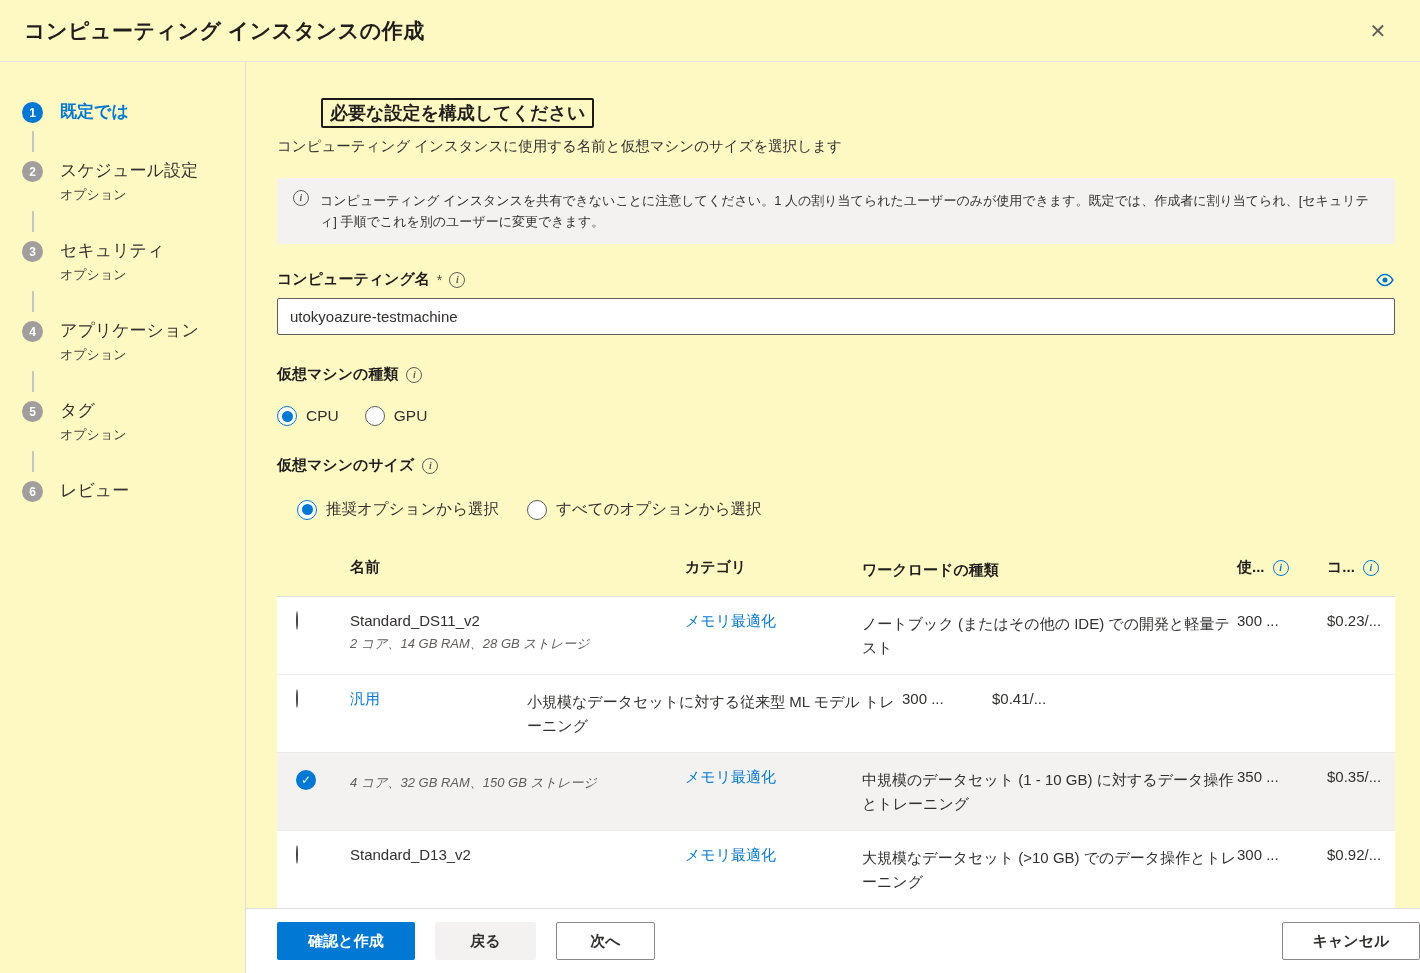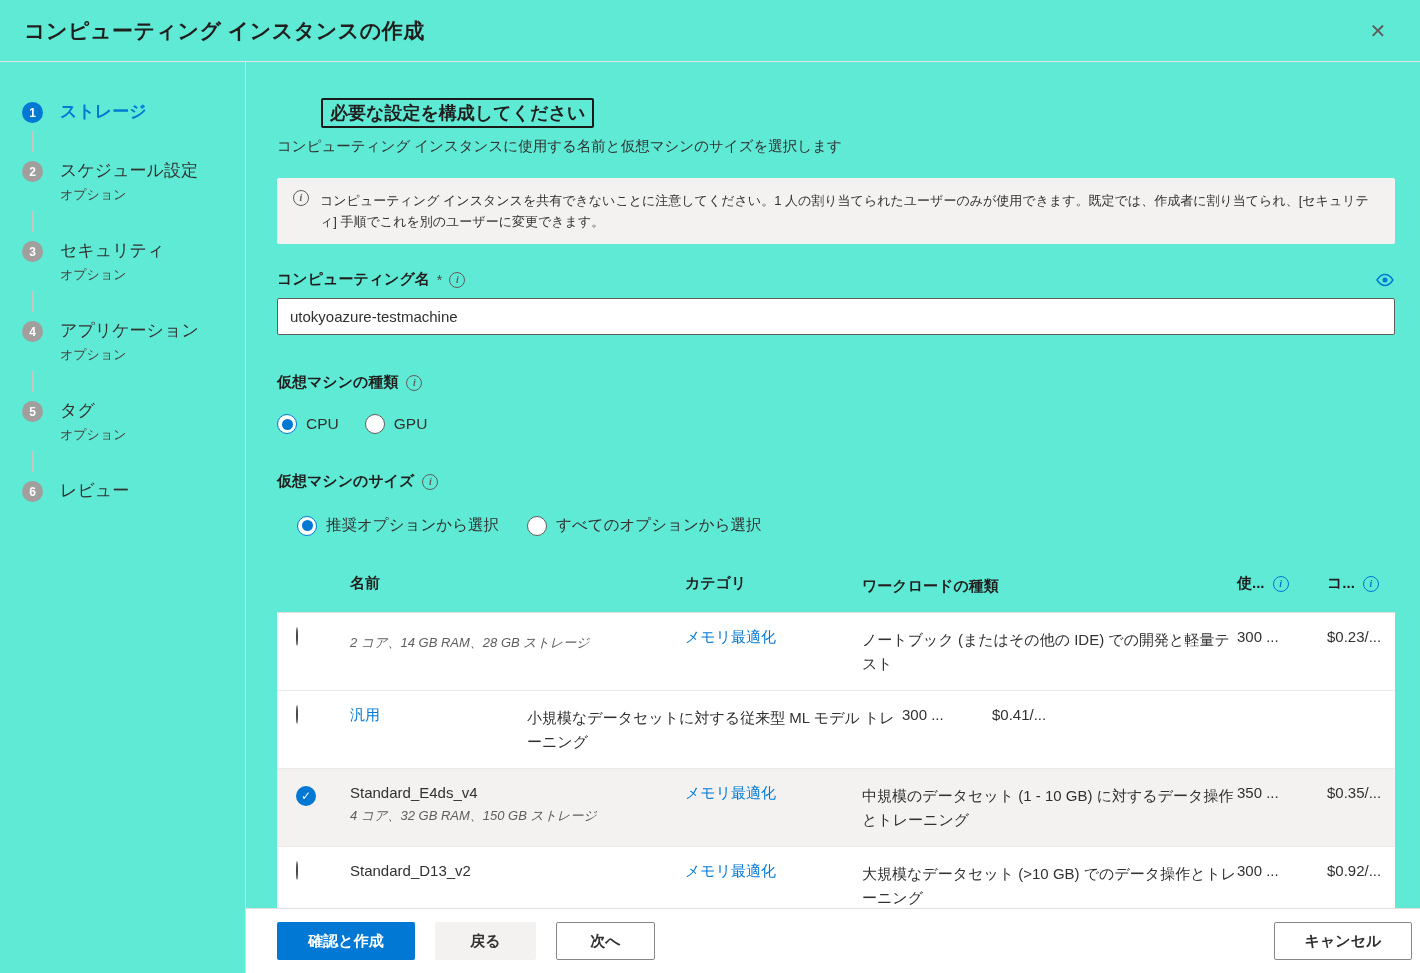--- a/index.html
+++ b/index.html
@@ -2,21 +2,21 @@
 <html><head>
 <meta charset="utf-8">
 <style>
   * { margin:0; padding:0; box-sizing:border-box; }
   html,body { background:#fff; }
   body {
     font-family:"Liberation Sans","DejaVu Sans",sans-serif;
     color:#323130;
     width:1420px; height:973px; overflow:hidden;
   }
-  .dialog { width:1420px; height:973px; background:#5eead4; display:flex; flex-direction:column; }
+  .dialog { width:1420px; height:973px; background:#fef9c3; display:flex; flex-direction:column; }
 
   
   .titlebar {
     height:62px; flex:0 0 62px; display:flex; align-items:center;
     padding:0 26px 0 24px; border-bottom:1px solid #e5e5e5;
   }
   .titlebar h1 { font-size:21px; font-weight:bold; color:#201f1e; letter-spacing:.5px; }
   .close-btn {
     margin-left:auto; font-size:20px; color:#605e5c; cursor:pointer;
     width:32px; height:32px; display:flex; align-items:center; justify-content:center;
@@ -68,21 +68,21 @@
   .field-label { font-size:15px; font-weight:bold; color:#201f1e; }
   .req { color:#484644; font-size:14px; }
   .eye { margin-left:auto; cursor:pointer; display:flex; align-items:center; }
 
   .text-input {
     width:100%; height:37px; border:1px solid #605e5c; border-radius:2px;
     font-size:15px; color:#323130; padding:9px 12px; margin-top:9px;
     font-family:"Liberation Sans","DejaVu Sans",sans-serif; outline:none; background:#fff;
   }
 
-  .section-label-row { display:flex; align-items:center; gap:8px; margin-top:38px; }
+  .section-label-row { display:flex; align-items:center; gap:8px; margin-top:30px; }
 
   .radio-row { display:flex; align-items:center; gap:26px; margin-top:22px; }
   .radio-option { display:flex; align-items:center; gap:9px; cursor:pointer; }
   .radio {
     width:20px; height:20px; border-radius:50%; border:1px solid #605e5c; background:#fff;
     display:flex; align-items:center; justify-content:center; flex:0 0 20px;
   }
   .radio.selected { border:1px solid #0078d4; }
   .radio.selected .dot { width:11px; height:11px; border-radius:50%; background:#0078d4; }
   .radio-label { font-size:15.5px; color:#323130; }
@@ -114,21 +114,21 @@
   .tbl-check {
     width:20px; height:20px; border-radius:50%; background:#0078d4; color:#fff;
     font-size:12px; font-weight:bold; display:flex; align-items:center; justify-content:center;
     cursor:pointer; margin-top:2px;
   }
 
   
   .footer {
     position:absolute; left:0; right:0; bottom:0; height:65px; background:#fff;
     border-top:1px solid #e1dfdd; display:flex; align-items:center;
-    padding:0 8px 0 31px; z-index:5; gap:20px;
+    padding:0 0 0 31px; z-index:5; gap:20px;
   }
   .btn {
     height:38px; border-radius:2px; font-size:15px; font-weight:bold;
     display:flex; align-items:center; justify-content:center; cursor:pointer;
     font-family:"Liberation Sans","DejaVu Sans",sans-serif;
     border:1px solid transparent; color:#323130;
   }
   .btn-primary { background:#0078d4; color:#fff; min-width:138px; }
   .btn-subtle  { background:#f3f2f1; min-width:101px;text-align:right; }
   .btn-outline { background:#fff; border:1px solid #8a8886; min-width:99px; }
@@ -144,21 +144,21 @@
     <div class="close-btn">✕</div>
   </div>
 
   <div class="body">
 
     <div class="sidebar">
 
       <div class="step active">
         <div class="step-circle">1</div>
         <div class="step-text">
-          <div class="step-label">ストレージ</div>
+          <div class="step-label">既定では</div>
         </div>
       </div>
       <div class="step-connector"></div>
 
       <div class="step">
         <div class="step-circle">2</div>
         <div class="step-text">
           <div class="step-label">スケジュール設定</div>
           <div class="step-sub">オプション</div>
         </div>
@@ -275,20 +275,21 @@
               <span>コ...</span>
               <span class="icon-info blue">i</span>
             </div>
           </div>
 
           <div class="t-body">
 
             <div class="t-row">
               <div class="cell c-radio"><span class="tbl-radio"></span></div>
               <div class="cell c-name">
+                <div class="row-name">Standard_DS11_v2</div>
                 <div class="row-spec">2 コア、14 GB RAM、28 GB ストレージ</div>
               </div>
               <div class="cell c-cat"><span class="row-cat">メモリ最適化</span></div>
               <div class="cell c-work">ノートブック (またはその他の IDE) での開発と軽量テスト</div>
               <div class="cell c-quota">300 ...</div>
               <div class="cell c-cost">$0.23/...</div>
             </div>
 
             <div class="t-row">
               <div class="cell c-radio"><span class="tbl-radio"></span></div>
@@ -296,21 +297,20 @@
               <div class="cell c-work">小規模なデータセットに対する従来型 ML モデル トレーニング</div>
               <div class="cell c-quota">300 ...</div>
               <div class="cell c-cost">$0.41/...</div>
             </div>
 
             <div class="t-row selected">
               <div class="cell c-radio">
                   <span class="tbl-check">✓</span>
                 </div>
               <div class="cell c-name">
-                <div class="row-name">Standard_E4ds_v4</div>
                 <div class="row-spec">4 コア、32 GB RAM、150 GB ストレージ</div>
               </div>
               <div class="cell c-cat"><span class="row-cat">メモリ最適化</span></div>
               <div class="cell c-work">中規模のデータセット (1 - 10 GB) に対するデータ操作とトレーニング</div>
               <div class="cell c-quota">350 ...</div>
               <div class="cell c-cost">$0.35/...</div>
             </div>
 
             <div class="t-row">
               <div class="cell c-radio"><span class="tbl-radio"></span></div>

